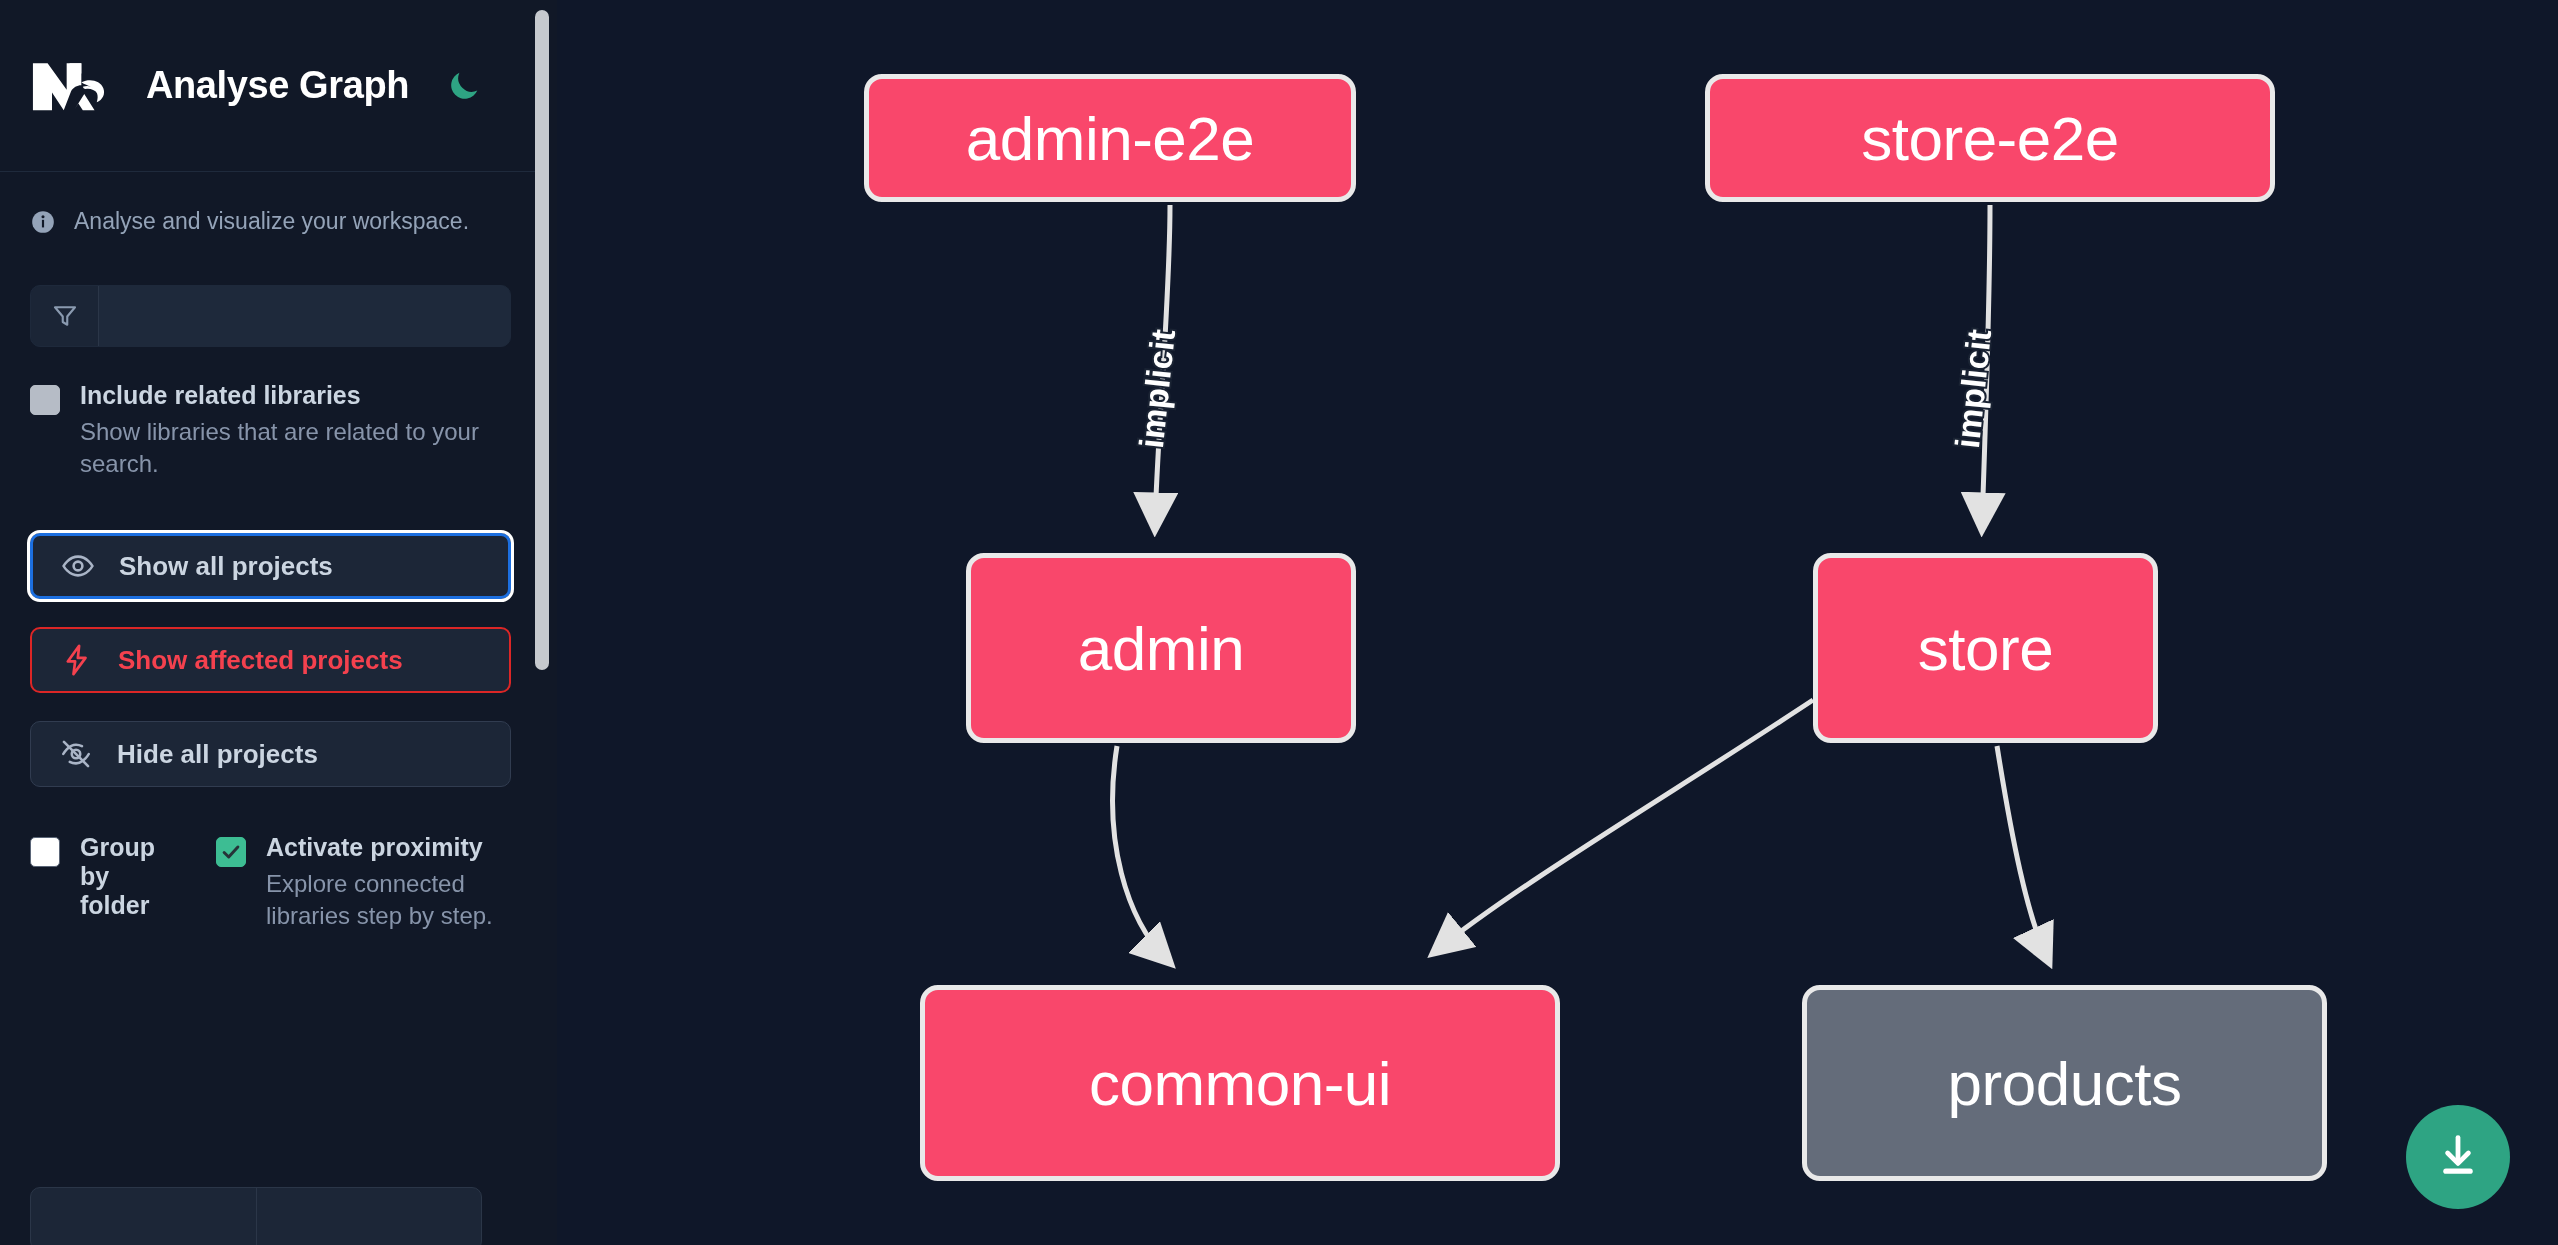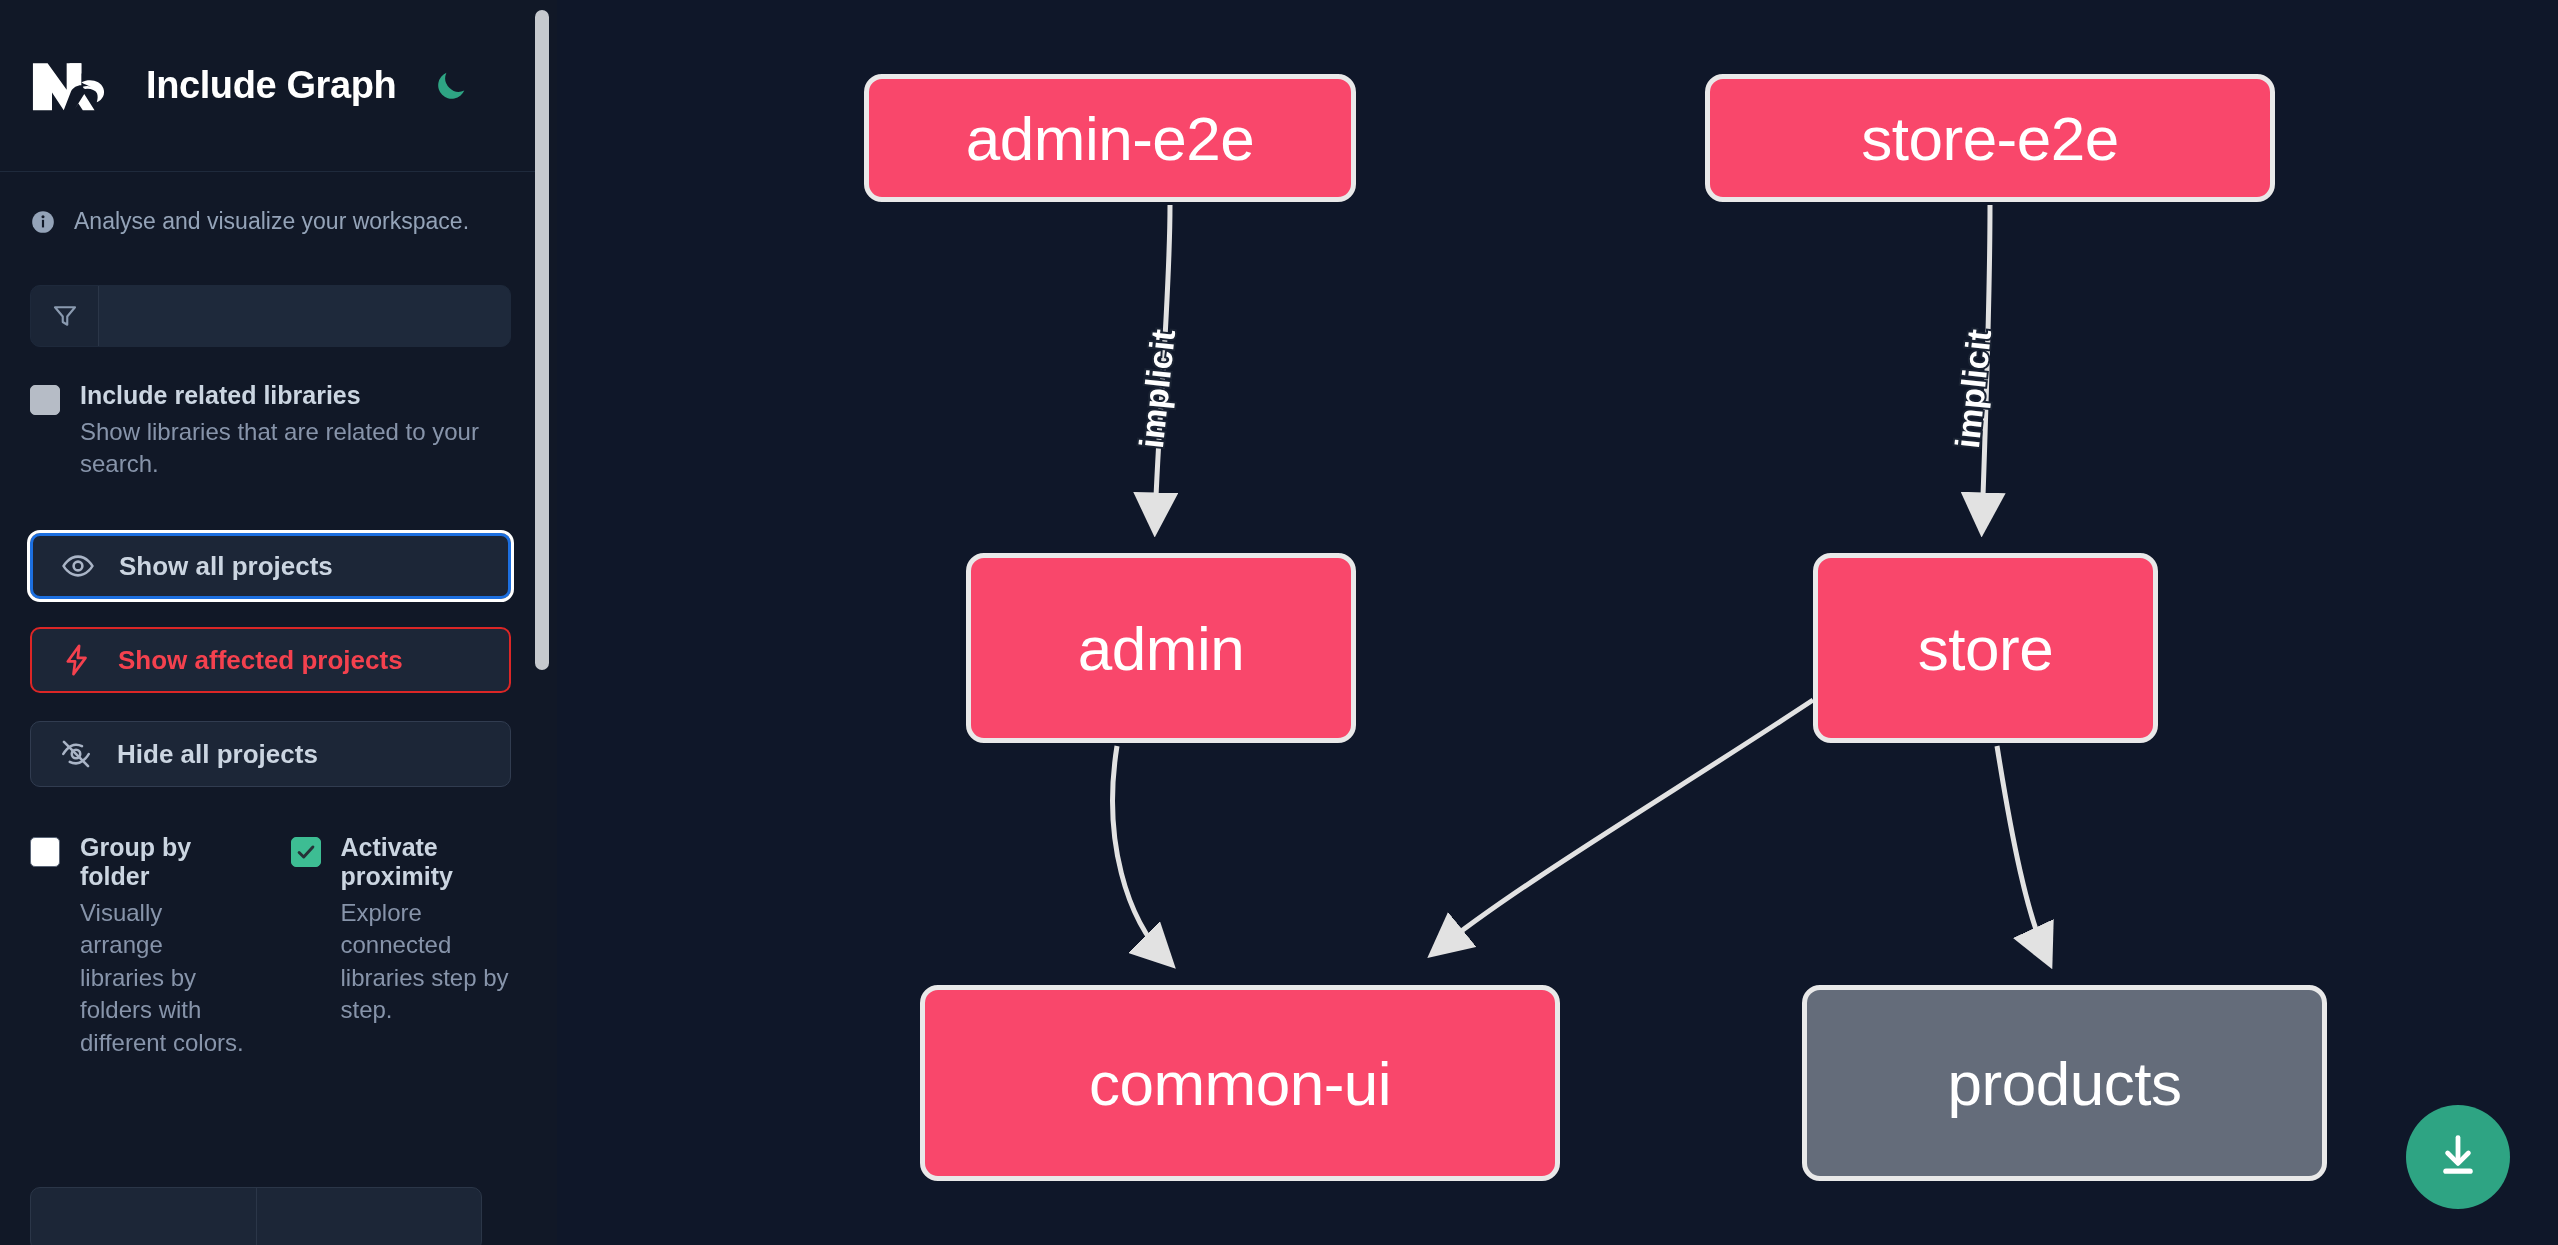--- a/index.html
+++ b/index.html
@@ -267,21 +267,21 @@
       <div class="sb-header">
         <span class="nx-logo">
           <svg viewBox="0 0 120 74" width="88" height="56" xmlns="http://www.w3.org/2000/svg">
             <path fill="#FFFFFF" d="M4 70V6h20l26 36V6h20v30c-6 0-11 3-14 8L46 70 30 46v24H4z"></path>
             <rect fill="#FFFFFF" x="54" y="6" width="16" height="14"></rect>
             <path fill="#FFFFFF" d="M60 70 L74 48 L88 70 H72 L66 61 L60 70 Z"></path>
             <path fill="#FFFFFF" d="M70 32c12-6 26-2 30 8 3 8-1 16-9 19 3-8 1-16-7-20-5-3-10-4-14-7z"></path>
             <path fill="#FFFFFF" d="M72 38c9-3 18 1 20 9-4-5-10-7-16-6-2 0-3-1-4-3z"></path>
           </svg>
         </span>
-        <span class="app-title">Include Graph</span>
+        <span class="app-title">Analyse Graph</span>
         <span class="theme-toggle">
           <svg width="38" height="38" viewBox="0 0 24 24" xmlns="http://www.w3.org/2000/svg">
             <path fill="#2EA483" d="M20.4 14.9A8.6 8.6 0 0 1 9.1 3.6 8.6 8.6 0 1 0 20.4 14.9z"></path>
           </svg>
         </span>
       </div>
 
       <div class="sb-body">
 
         <div class="tagline">
@@ -346,21 +346,20 @@
           </button>
 
         </div>
 
         <div class="opt-block-2">
 
           <div class="opt-row">
             <span class="cbx empty"></span>
             <div class="opt-text-wrap">
               <div class="opt-label">Group by folder</div>
-              <div class="opt-desc">Visually arrange libraries by folders with different colors.</div>
             </div>
           </div>
 
           <div class="opt-row">
             <span class="cbx checked">
               <svg class="tick" viewBox="0 0 24 24" xmlns="http://www.w3.org/2000/svg">
                 <path d="M4.5 12.5 9.5 17.5 19.5 6.5" fill="none" stroke="#263238" stroke-width="3.2" stroke-linecap="round" stroke-linejoin="round"></path>
               </svg>
             </span>
             <div class="opt-text-wrap">

